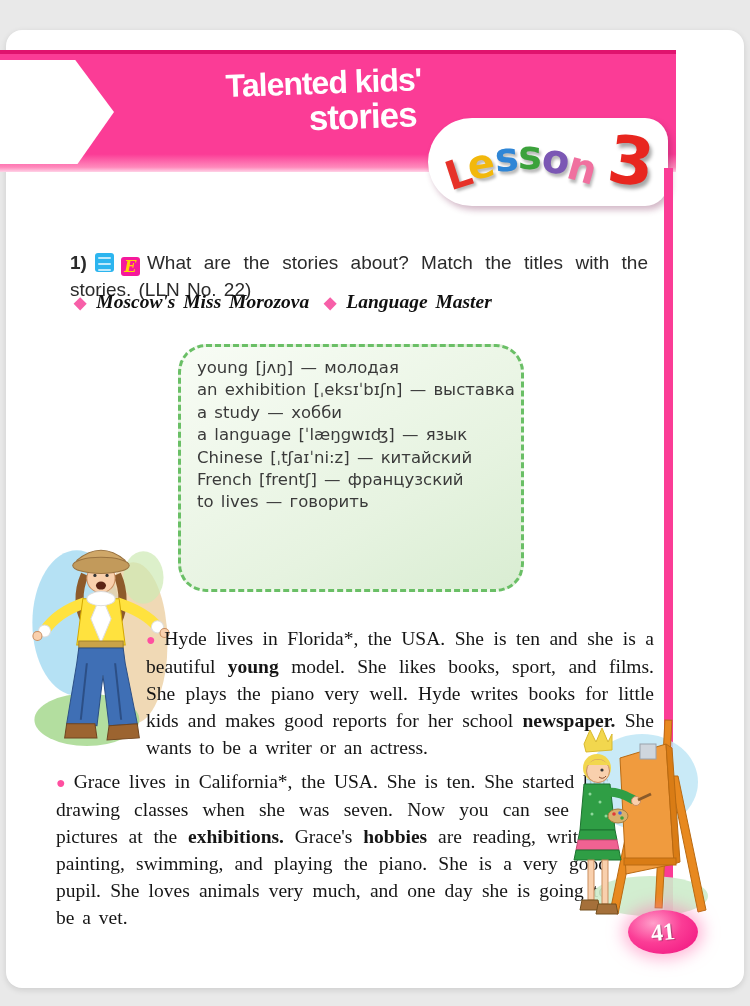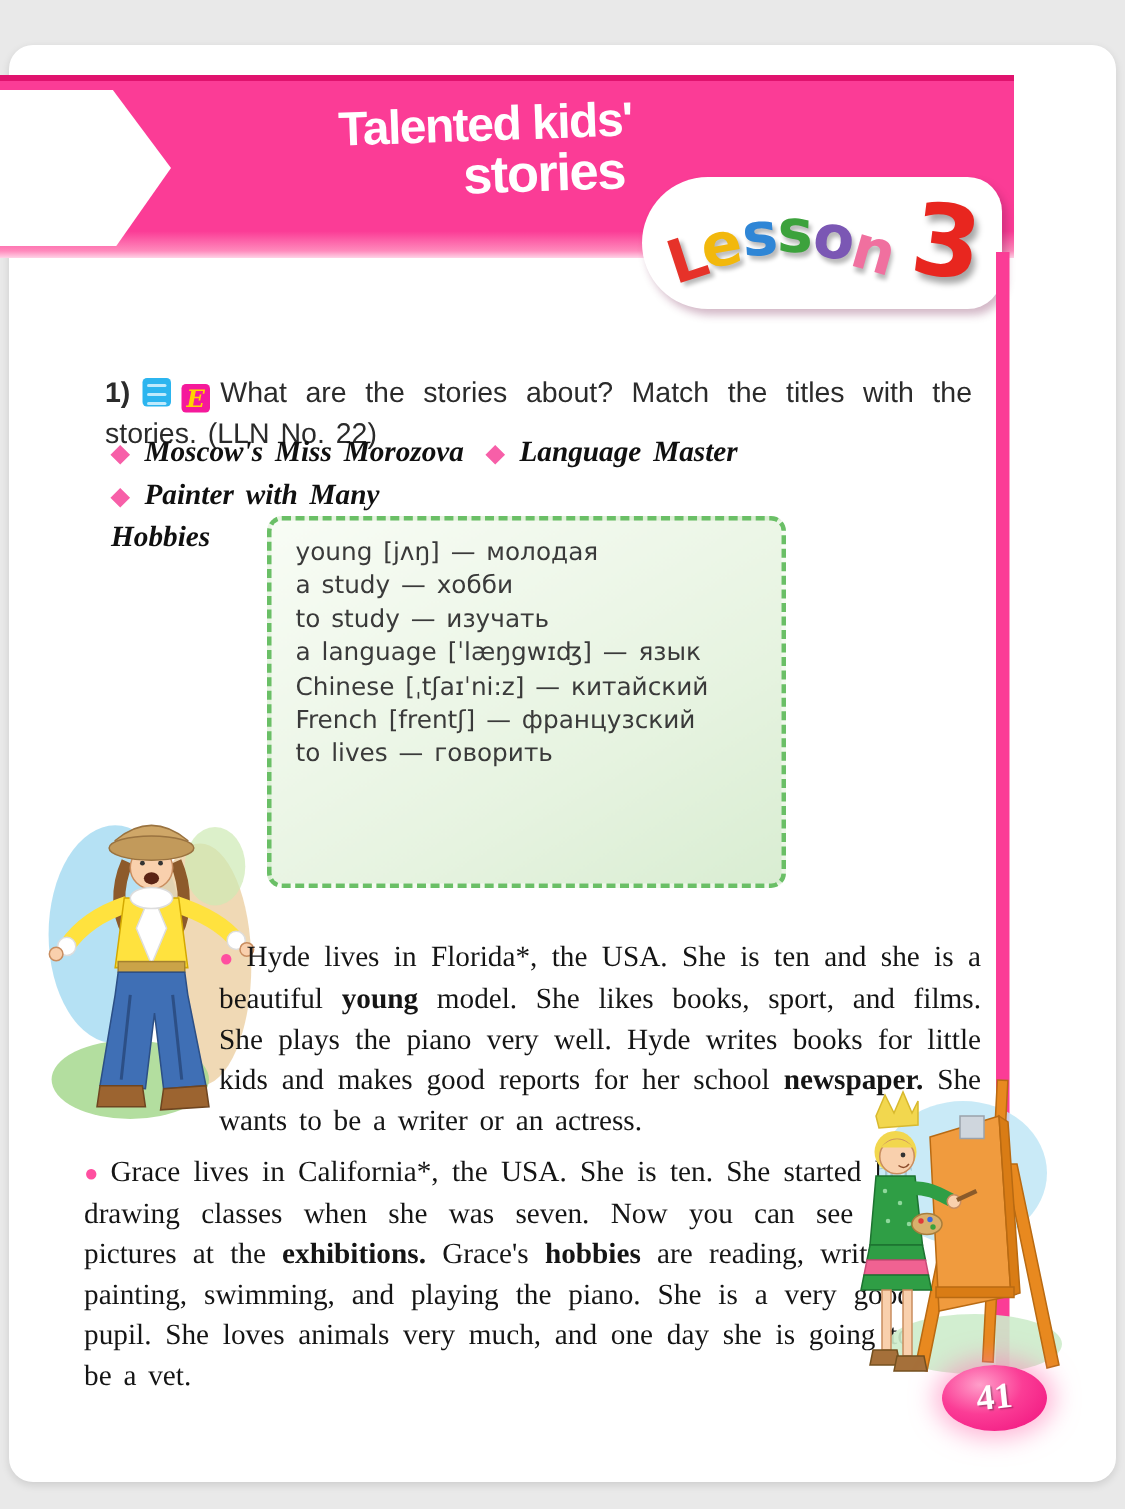--- a/index.html
+++ b/index.html
@@ -49,21 +49,21 @@
   .icon.eicon{background:#f5199b;color:#ffd400;font-weight:bold;font-style:italic;
       text-align:center;font-size:16px;line-height:19px;font-family:"DejaVu Serif",serif;}
   
   .titles{position:absolute;left:74px;top:288px;width:586px;display:grid;
       grid-template-columns:250px auto;row-gap:1px;
       font-family:"Liberation Serif",serif;font-weight:bold;font-style:italic;
       font-size:19.5px;line-height:27px;color:#101010;word-spacing:3px;}
   .diamond{color:#f75fa8;font-style:normal;font-size:16px;margin-right:10px;}
   
   .vocab{position:absolute;left:178px;top:344px;width:346px;height:248px;box-sizing:border-box;
-      border:3px dashed #6abf66;border-radius:10px;
+      border:3px dashed #6abf66;border-radius:28px;
       background:linear-gradient(150deg,#f8fcf5 0%,#e6f3e0 65%,#d9edd2 100%);
       padding:10px 6px 0 16px;font-family:"DejaVu Sans",sans-serif;font-size:16.5px;
       line-height:22.4px;color:#3a3a3a;word-spacing:2px;}
   .vocab .ru{color:#3a3a3a;}
   
   .story{position:absolute;font-family:Liberation Serif, serif;font-size:19.5px;
       line-height:27px;color:#151515;text-align:justify;word-spacing:3px;margin-top:28px;}
   .story b{font-weight:bold;}
   .s0{left:146px;top:597px;width:508px;}
   .s1{left:56px;top:740px;width:552px;}
@@ -95,27 +95,26 @@
   <div class="vline"></div>
 
 
   <div class="subline">
     <b class="subnum">1)</b><span class="icon list"><i></i><i></i><i></i></span><span class="icon eicon">E</span><span>What are the stories about? Match the titles with the stories. (LLN No. 22)</span>
   </div>
 
   <div class="titles" id="titles">
       <div><span class="diamond">◆</span><span>Moscow's Miss Morozova</span></div>
       <div><span class="diamond">◆</span><span>Language Master</span></div>
-      <div><span class="diamond">◆</span><span>Painter with Many Hobbies</span></div>
     </div>
 
   <div class="vocab" id="vocab">
       <div><span>young</span><span> [jʌŋ]</span><span> — </span><span class="ru">молодая</span></div>
+      <div><span>an exhibition</span><span> [ˌeksɪˈbɪʃn]</span><span> — </span><span class="ru">выставка</span></div>
       <div><span>a study</span><span> — </span><span class="ru">хобби</span></div>
-      <div><span>to study</span><span> — </span><span class="ru">изучать</span></div>
       <div><span>a language</span><span> [ˈlæŋgwɪʤ]</span><span> — </span><span class="ru">язык</span></div>
       <div><span>Chinese</span><span> [ˌtʃaɪˈni:z]</span><span> — </span><span class="ru">китайский</span></div>
       <div><span>French</span><span> [frentʃ]</span><span> — </span><span class="ru">французский</span></div>
       <div><span>to lives</span><span> — </span><span class="ru">говорить</span></div>
     </div>
 
   <svg class="illus" id="illus-left" viewBox="0 0 156 226">
     <ellipse cx="52" cy="100" rx="44" ry="72" fill="#a8dcf2" opacity="0.85"></ellipse>
     <ellipse cx="108" cy="120" rx="34" ry="80" fill="#ecd0a2" opacity="0.8"></ellipse>
     <ellipse cx="118" cy="55" rx="20" ry="26" fill="#cde9b4" opacity="0.7"></ellipse>

